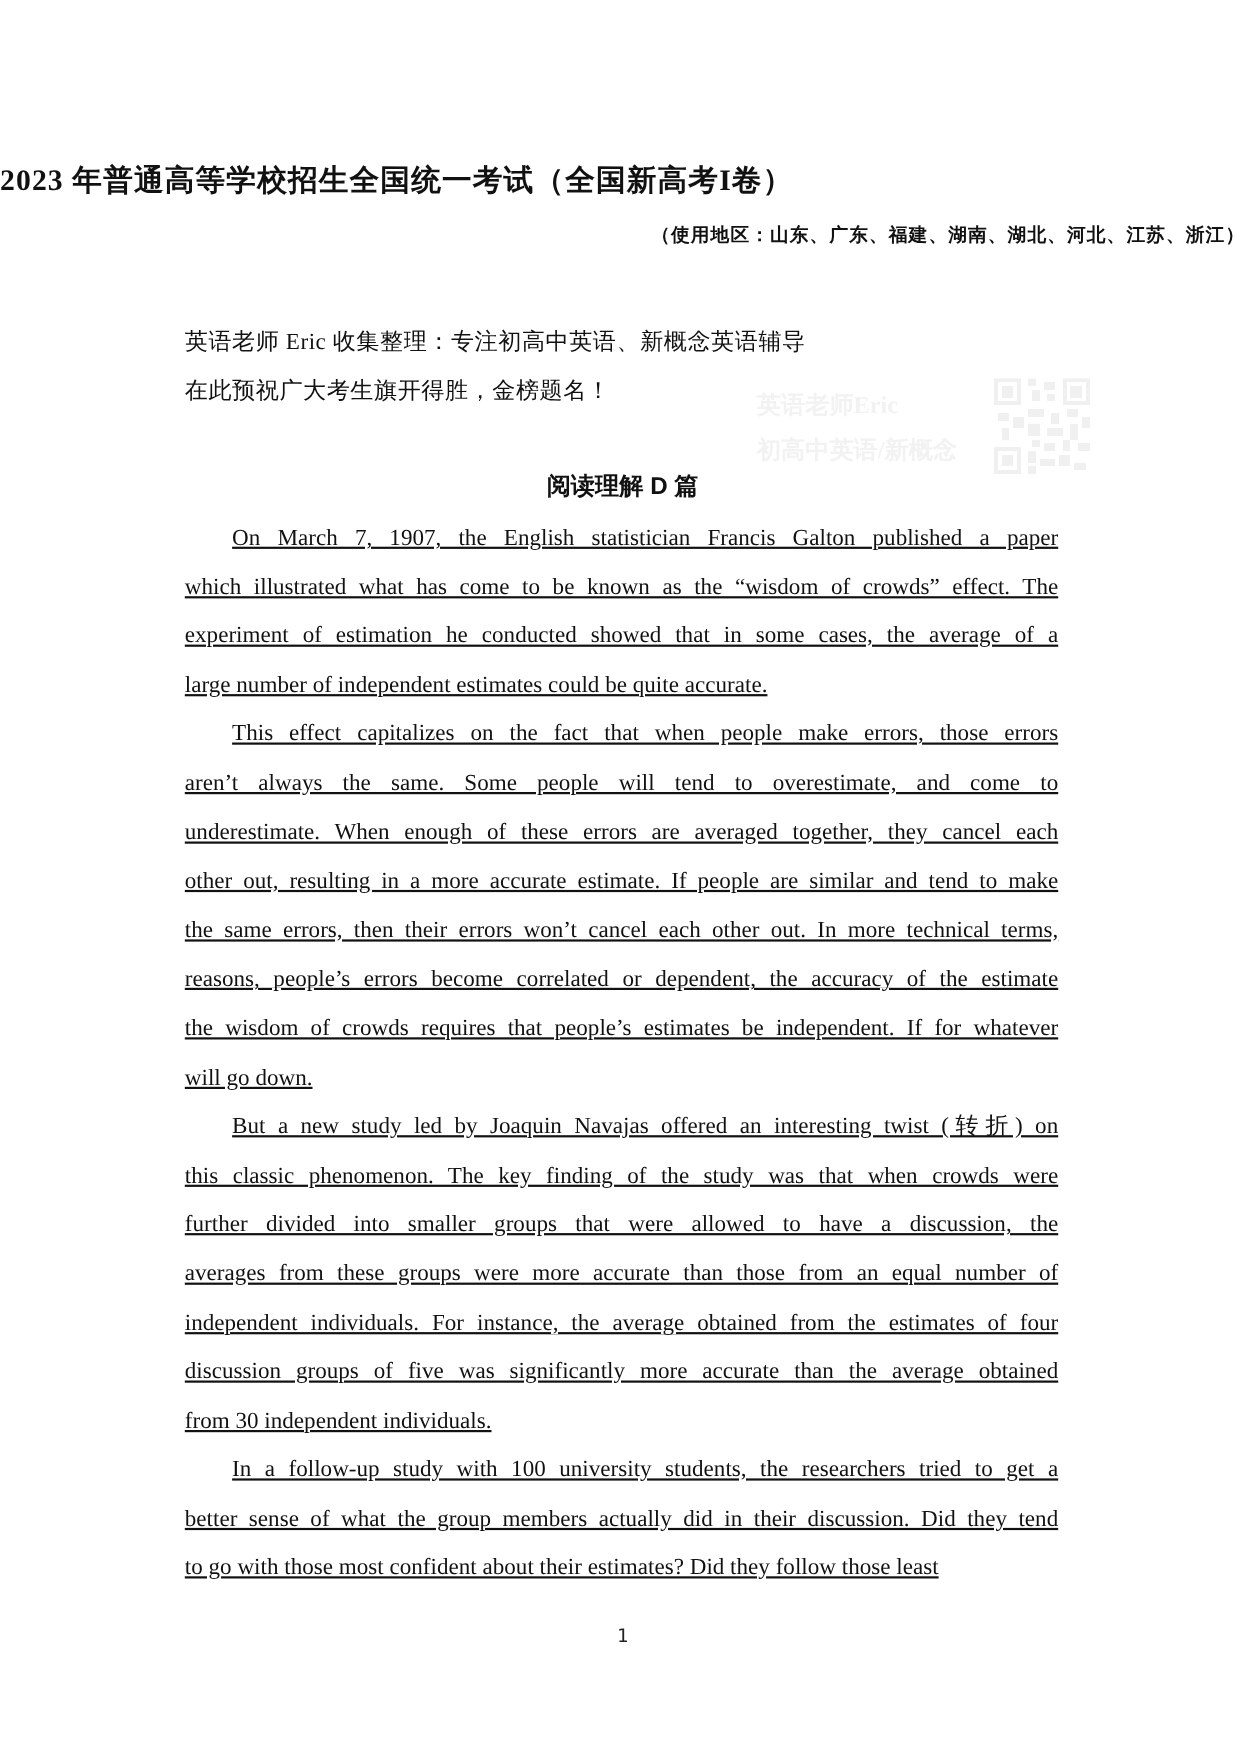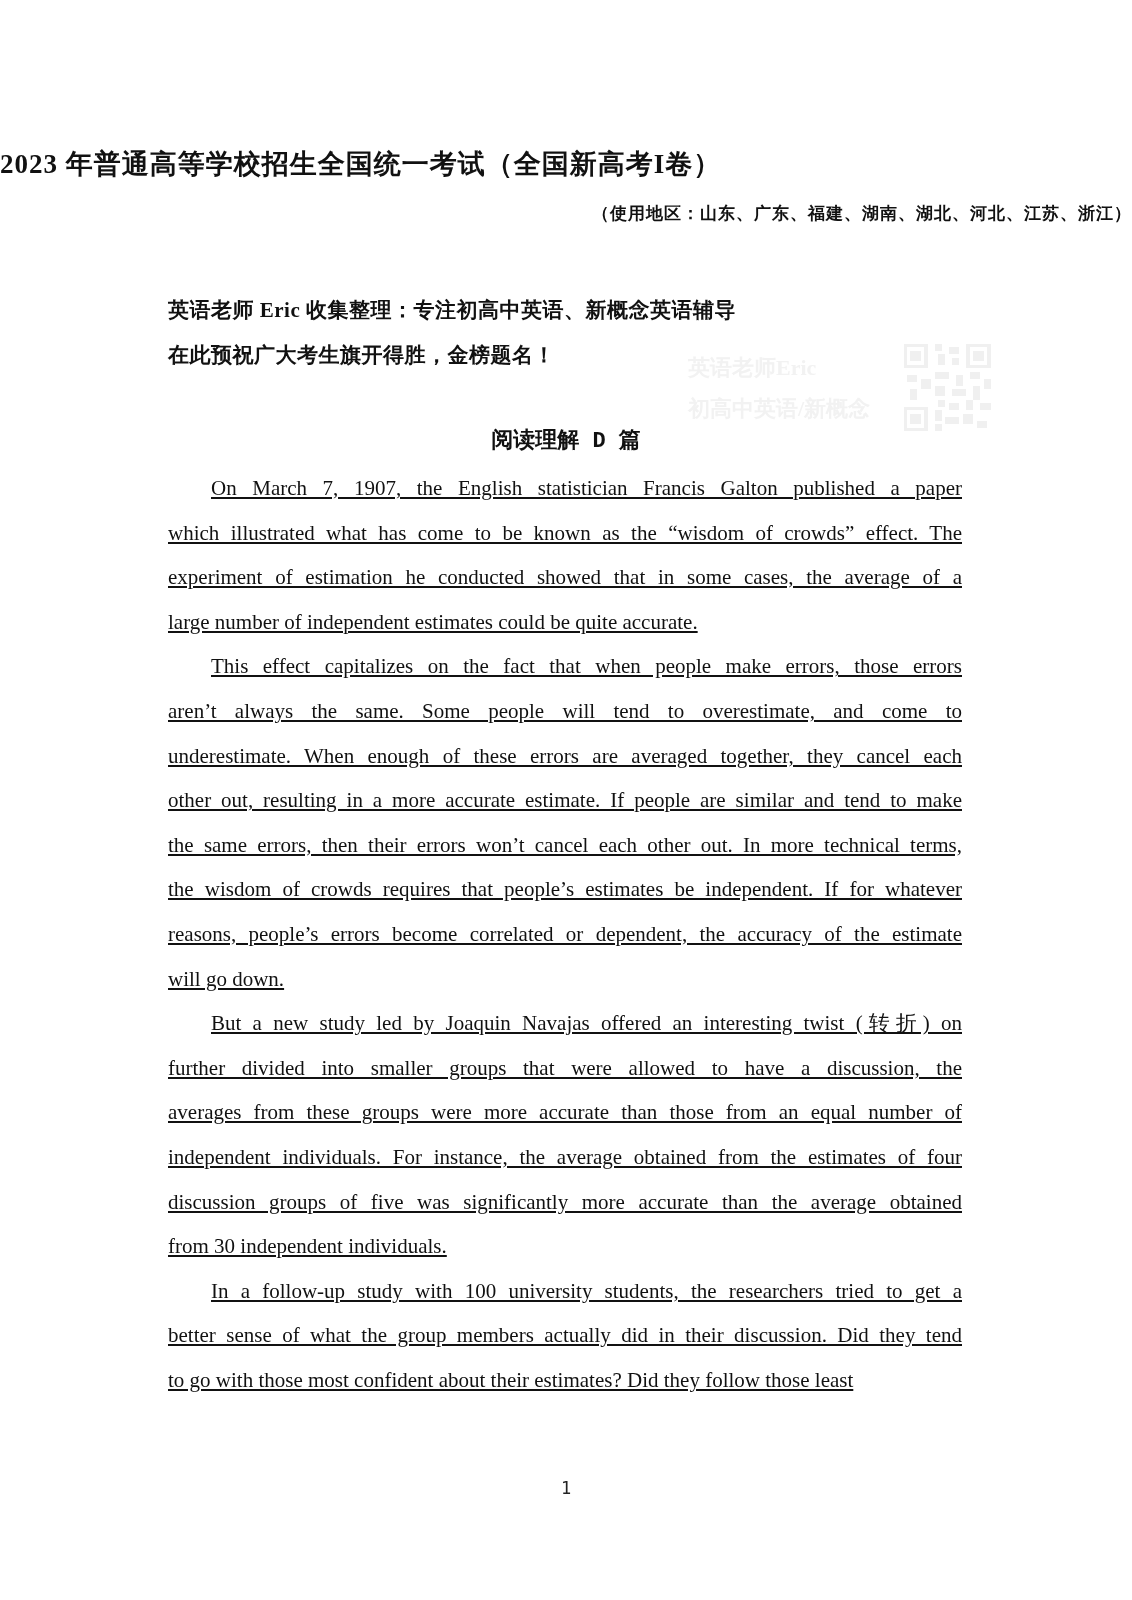--- a/index.html
+++ b/index.html
@@ -42,21 +42,20 @@
     font-family: Liberation Serif, serif;
   }
   .intro {
     position: absolute;
     top: 288px;
     left: 168px;
     right: 168px;
     font-size: 21px;
     line-height: 45px;
     letter-spacing: 0.5px;
-    font-weight: bold;
   }
   .watermark {
     position: absolute;
     top: 340px;
     left: 688px;
     width: 310px;
     height: 100px;
     pointer-events: none;
   }
   .wm-line {
@@ -79,21 +78,21 @@
   .heading {
     position: absolute;
     top: 426px;
     left: 0;
     right: 0;
     margin: 0;
     text-align: center;
     font-size: 22px;
     line-height: 32px;
     font-weight: bold;
-    font-family: Liberation Mono, monospace;
+    font-family: Liberation Sans, sans-serif;
   }
   .body-text {
     position: absolute;
     top: 466px;
     left: 168px;
     width: 794px;
     font-size: 21px;
     line-height: 44.6px;
     text-decoration: underline;
   }
@@ -188,26 +187,27 @@
         <div class="line">which illustrated what has come to be known as the “wisdom of crowds” effect. The</div>
         <div class="line">experiment of estimation he conducted showed that in some cases, the average of a</div>
         <div class="line last">large number of independent estimates could be quite accurate.</div>
       </div>
       <div class="para">
         <div class="line first">This effect capitalizes on the fact that when people make errors, those errors</div>
         <div class="line">aren’t always the same. Some people will tend to overestimate, and come to</div>
         <div class="line">underestimate. When enough of these errors are averaged together, they cancel each</div>
         <div class="line">other out, resulting in a more accurate estimate. If people are similar and tend to make</div>
         <div class="line">the same errors, then their errors won’t cancel each other out. In more technical terms,</div>
+        <div class="line">reasons, people’s errors become correlated or dependent, the accuracy of the estimate</div>
         <div class="line">the wisdom of crowds requires that people’s estimates be independent. If for whatever</div>
-        <div class="line">reasons, people’s errors become correlated or dependent, the accuracy of the estimate</div>
         <div class="line last">will go down.</div>
       </div>
       <div class="para">
         <div class="line first">But a new study led by Joaquin Navajas offered an interesting twist (转折) on</div>
+        <div class="line">this classic phenomenon. The key finding of the study was that when crowds were</div>
         <div class="line">further divided into smaller groups that were allowed to have a discussion, the</div>
         <div class="line">averages from these groups were more accurate than those from an equal number of</div>
         <div class="line">independent individuals. For instance, the average obtained from the estimates of four</div>
         <div class="line">discussion groups of five was significantly more accurate than the average obtained</div>
         <div class="line last">from 30 independent individuals.</div>
       </div>
       <div class="para">
         <div class="line first">In a follow-up study with 100 university students, the researchers tried to get a</div>
         <div class="line">better sense of what the group members actually did in their discussion. Did they tend</div>
         <div class="line last">to go with those most confident about their estimates? Did they follow those least</div>

